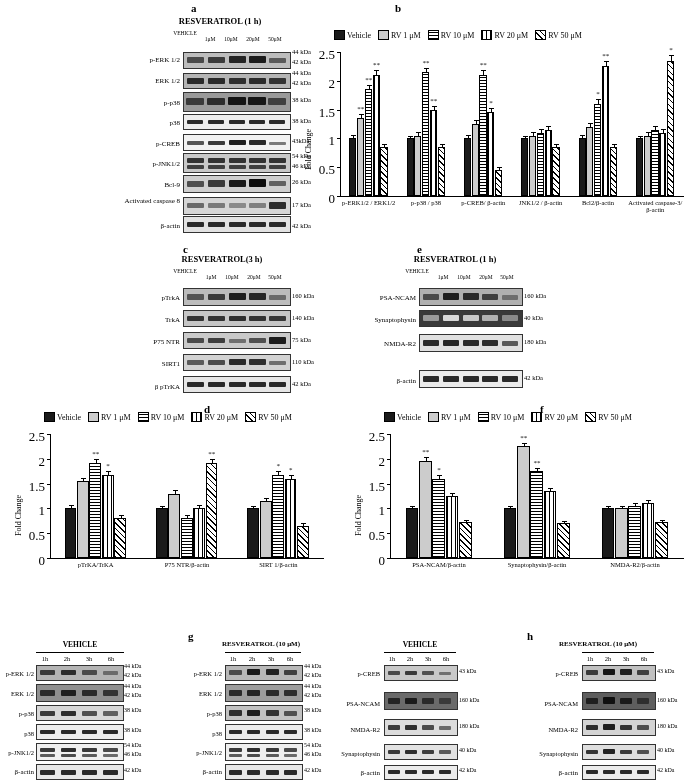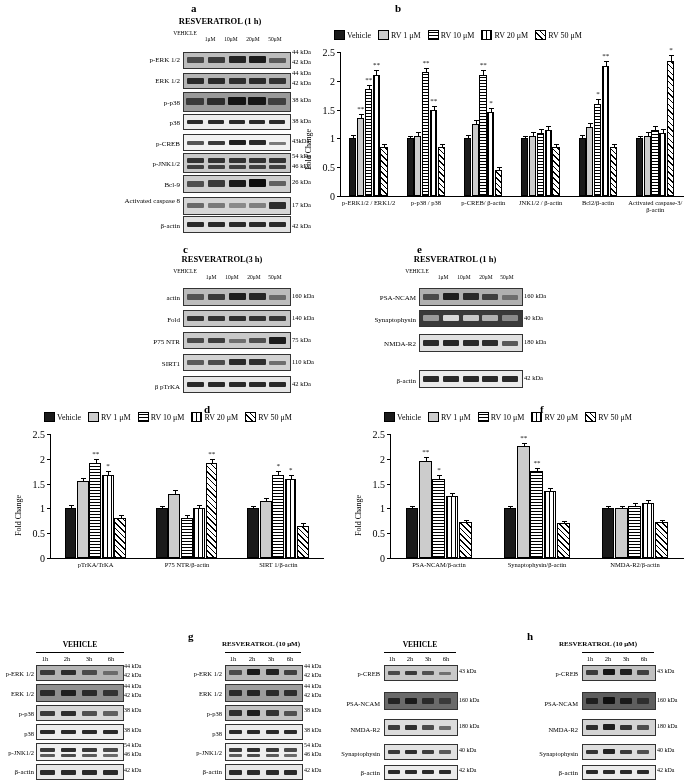--- a/index.html
+++ b/index.html
@@ -8,21 +8,21 @@
   .ttl{position:absolute;font-family:"Liberation Serif",serif;font-size:8.5px;font-weight:bold;text-align:center;}
   .sub{position:absolute;font-family:"Liberation Serif",serif;font-size:5.5px;text-align:center;}
   .rowlabel{position:absolute;font-family:"Liberation Serif",serif;font-size:7px;text-align:right;}
   .kda{position:absolute;font-family:"Liberation Serif",serif;font-size:6.5px;text-align:left;}
   .blotbox{position:absolute;border:1px solid #333;background:#d9d9d9;overflow:hidden;}
   .band{position:absolute;border-radius:1px;}
   .conc{position:absolute;font-family:"Liberation Serif",serif;font-size:5.5px;text-align:center;}
   .axis{position:absolute;background:#000;}
   .chart{position:absolute;}
   .ylab{position:absolute;font-family:"Liberation Serif",serif;font-size:8px;transform:rotate(-90deg);transform-origin:left top;white-space:nowrap;}
-  .ytick{position:absolute;font-family:"Liberation Serif",serif;font-size:10px;text-align:right;}
+  .ytick{position:absolute;font-family:"Liberation Serif",serif;font-size:13px;text-align:right;}
   .xtick{position:absolute;font-family:"Liberation Serif",serif;font-size:6.5px;text-align:center;line-height:1.05;}
   .legend{position:absolute;display:flex;gap:7px;align-items:center;font-family:"Liberation Serif",serif;font-size:8px;}
   .legend .it{display:flex;align-items:center;gap:2px;}
   .sw{width:9px;height:8px;border:1px solid #000;display:inline-block;}
   .bar{position:absolute;border:1px solid #000;box-sizing:border-box;}
   .err{position:absolute;background:#000;width:1px;}
   .errcap{position:absolute;background:#000;height:1px;}
   .star{position:absolute;font-family:"Liberation Serif",serif;font-size:7px;text-align:center;}
   .tline{position:absolute;background:#000;height:1px;}
   .tlabel{position:absolute;font-family:"Liberation Serif",serif;font-size:7.5px;font-weight:bold;text-align:center;}
@@ -291,31 +291,31 @@
     <div class="star" style="left: 364.029px; top: 16.456px; width: 13.7973px;">*</div>
   </div>
 
 <div class="ttl" style="left:152px;top:254px;width:140px;">RESVERATROL(3 h)</div>
 <div class="sub" style="left:168px;top:268px;width:34px;">VEHICLE</div>
 <div class="conc" style="left:200px;top:274px;width:22px;">1μM</div>
 <div class="conc" style="left:219px;top:274px;width:26px;">10μM</div>
 <div class="conc" style="left:241px;top:274px;width:26px;">20μM</div>
 <div class="conc" style="left:262px;top:274px;width:26px;">50μM</div>
 
-<div class="rowlabel" style="left:122px;top:294px;width:58px;">actin</div>
+<div class="rowlabel" style="left:122px;top:294px;width:58px;">pTrkA</div>
 <div class="blotbox" style="left:183px;top:288px;width:106px;height:16px;background:#bcbcbc;">
   <div class="band" style="left:3px;top:5px;width:17px;height:6px;background:#545454;"></div>
   <div class="band" style="left:24px;top:5px;width:17px;height:6px;background:#3a3a3a;"></div>
   <div class="band" style="left:45px;top:4px;width:17px;height:7px;background:#1e1e1e;"></div>
   <div class="band" style="left:65px;top:4px;width:17px;height:7px;background:#262626;"></div>
   <div class="band" style="left:85px;top:6px;width:17px;height:5px;background:#6a6a6a;"></div>
 </div>
 <div class="kda" style="left:292px;top:292px;">160 kDa</div>
 
-<div class="rowlabel" style="left:124px;top:316px;width:56px;">Fold</div>
+<div class="rowlabel" style="left:124px;top:316px;width:56px;">TrkA</div>
 <div class="blotbox" style="left:183px;top:310px;width:106px;height:15px;background:#c6c6c6;">
   <div class="band" style="left:3px;top:5px;width:17px;height:5px;background:#333;"></div>
   <div class="band" style="left:24px;top:5px;width:17px;height:5px;background:#333;"></div>
   <div class="band" style="left:45px;top:5px;width:17px;height:5px;background:#2e2e2e;"></div>
   <div class="band" style="left:65px;top:5px;width:17px;height:5px;background:#333;"></div>
   <div class="band" style="left:85px;top:5px;width:17px;height:5px;background:#383838;"></div>
 </div>
 <div class="kda" style="left:292px;top:314px;">140 kDa</div>
 
 <div class="rowlabel" style="left:118px;top:338px;width:62px;">P75 NTR</div>

